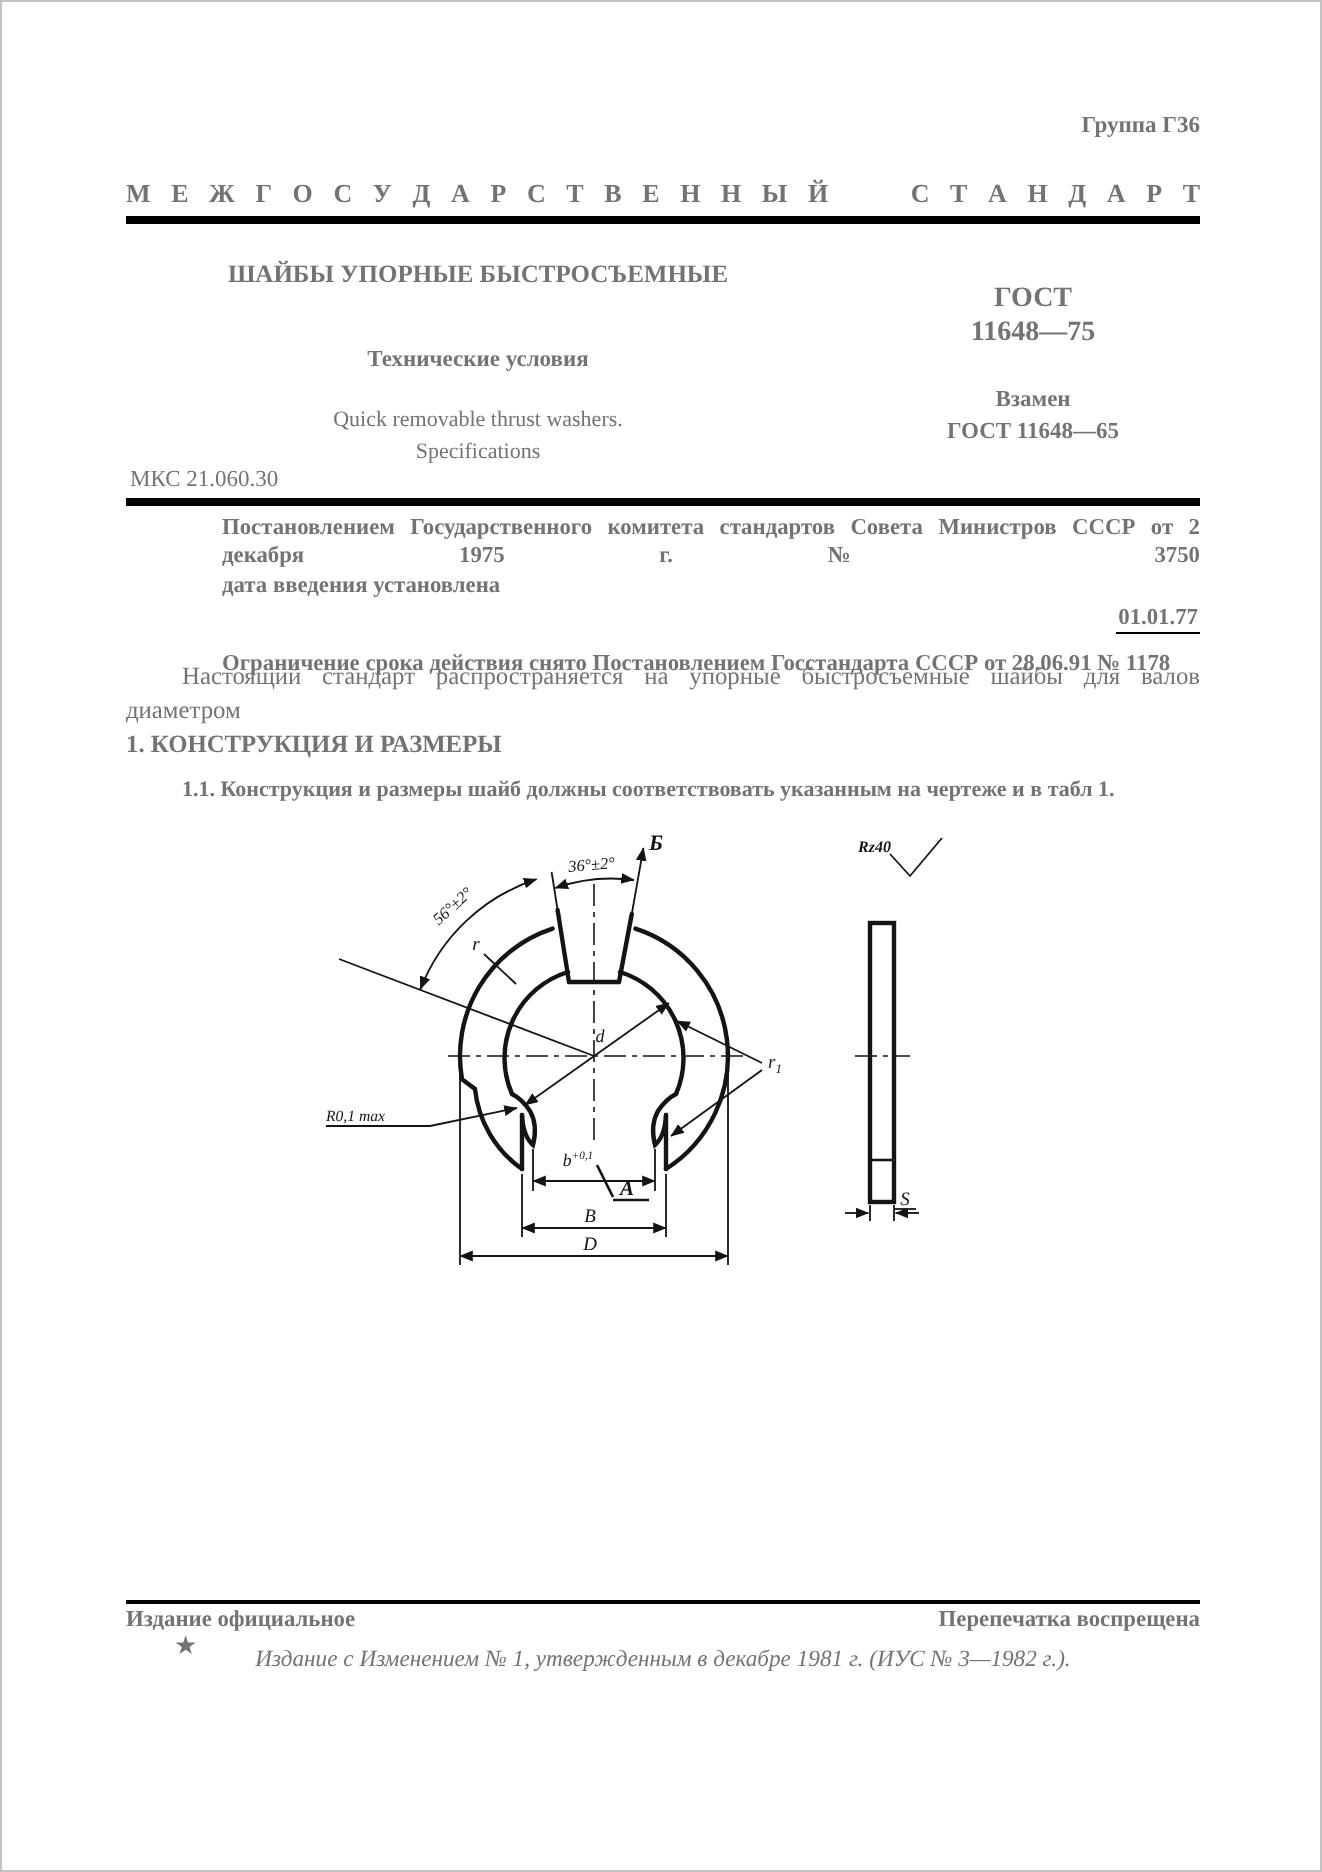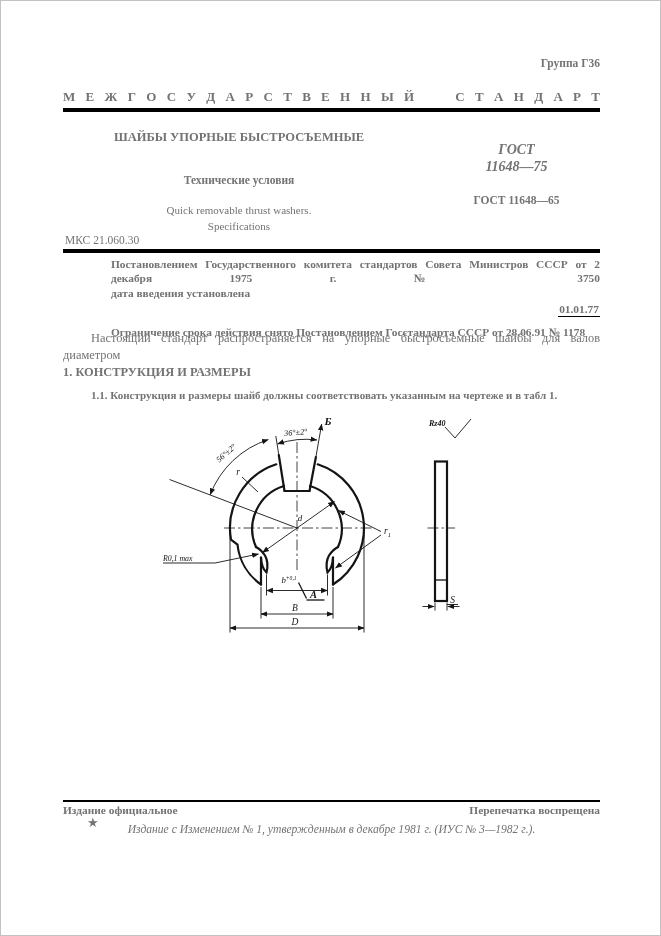--- a/index.html
+++ b/index.html
@@ -14,21 +14,21 @@
     text-align:justify;text-align-last:justify;white-space:nowrap;}
   .rule{left:62px;right:60px;background:#000;}
   .rule1{top:107px;height:4px;}
   .rule2{top:248px;height:4px;}
   .rule3{top:799px;height:2px;}
   .title-left{left:88px;top:129px;width:300px;text-align:center;}
   .title-left .t1{font-size:12.5px;font-weight:bold;}
   .title-left .t2{font-size:11.5px;font-weight:bold;margin-top:29px;}
   .title-left .t3{font-size:11px;margin-top:17px;line-height:1.45;}
   .title-right{left:428px;top:141px;width:175px;text-align:center;}
-  .title-right .g1{font-size:14px;font-weight:bold;line-height:1.2;font-style:italic;}
+  .title-right .g1{font-size:14px;font-weight:bold;line-height:1.2;}
   .title-right .g2{font-size:11.5px;font-weight:bold;margin-top:16px;line-height:1.45;}
   .mks{left:64px;top:233px;font-size:11.5px;}
   .decree{left:62px;right:60px;top:256px;font-size:11.4px;font-weight:bold;line-height:1.25;margin-left:48px;}
   .jline{text-align:justify;text-align-last:justify;}
   .date-line{text-align:right;margin-top:2px;}
   .date-line span{border-bottom:1.4px solid #000;padding:0 1px 1px 1px;}
   .limitation{margin-top:9px;}
   .scope{left:62px;right:60px;top:329px;font-size:12.4px;line-height:1.4;}
   .scope .l1{text-indent:28px;}
   .sec-heading{left:62px;right:60px;top:364px;text-align:left;font-size:12.4px;font-weight:bold;}
@@ -64,20 +64,21 @@
       <div>Specifications</div>
     </div>
   </div>
 
   <div class="abs title-right">
     <div class="g1">
       <div>ГОСТ</div>
       <div>11648—75</div>
     </div>
     <div class="g2">
+      <div>Взамен</div>
       <div>ГОСТ 11648—65</div>
     </div>
   </div>
 
   <div class="abs mks">МКС 21.060.30</div>
   <div class="abs rule rule2"></div>
 
   <div class="abs decree">
     <div class="jline">Постановлением Государственного комитета стандартов Совета Министров СССР от 2 декабря 1975 г. № 3750</div>
     <div>дата введения установлена</div>

